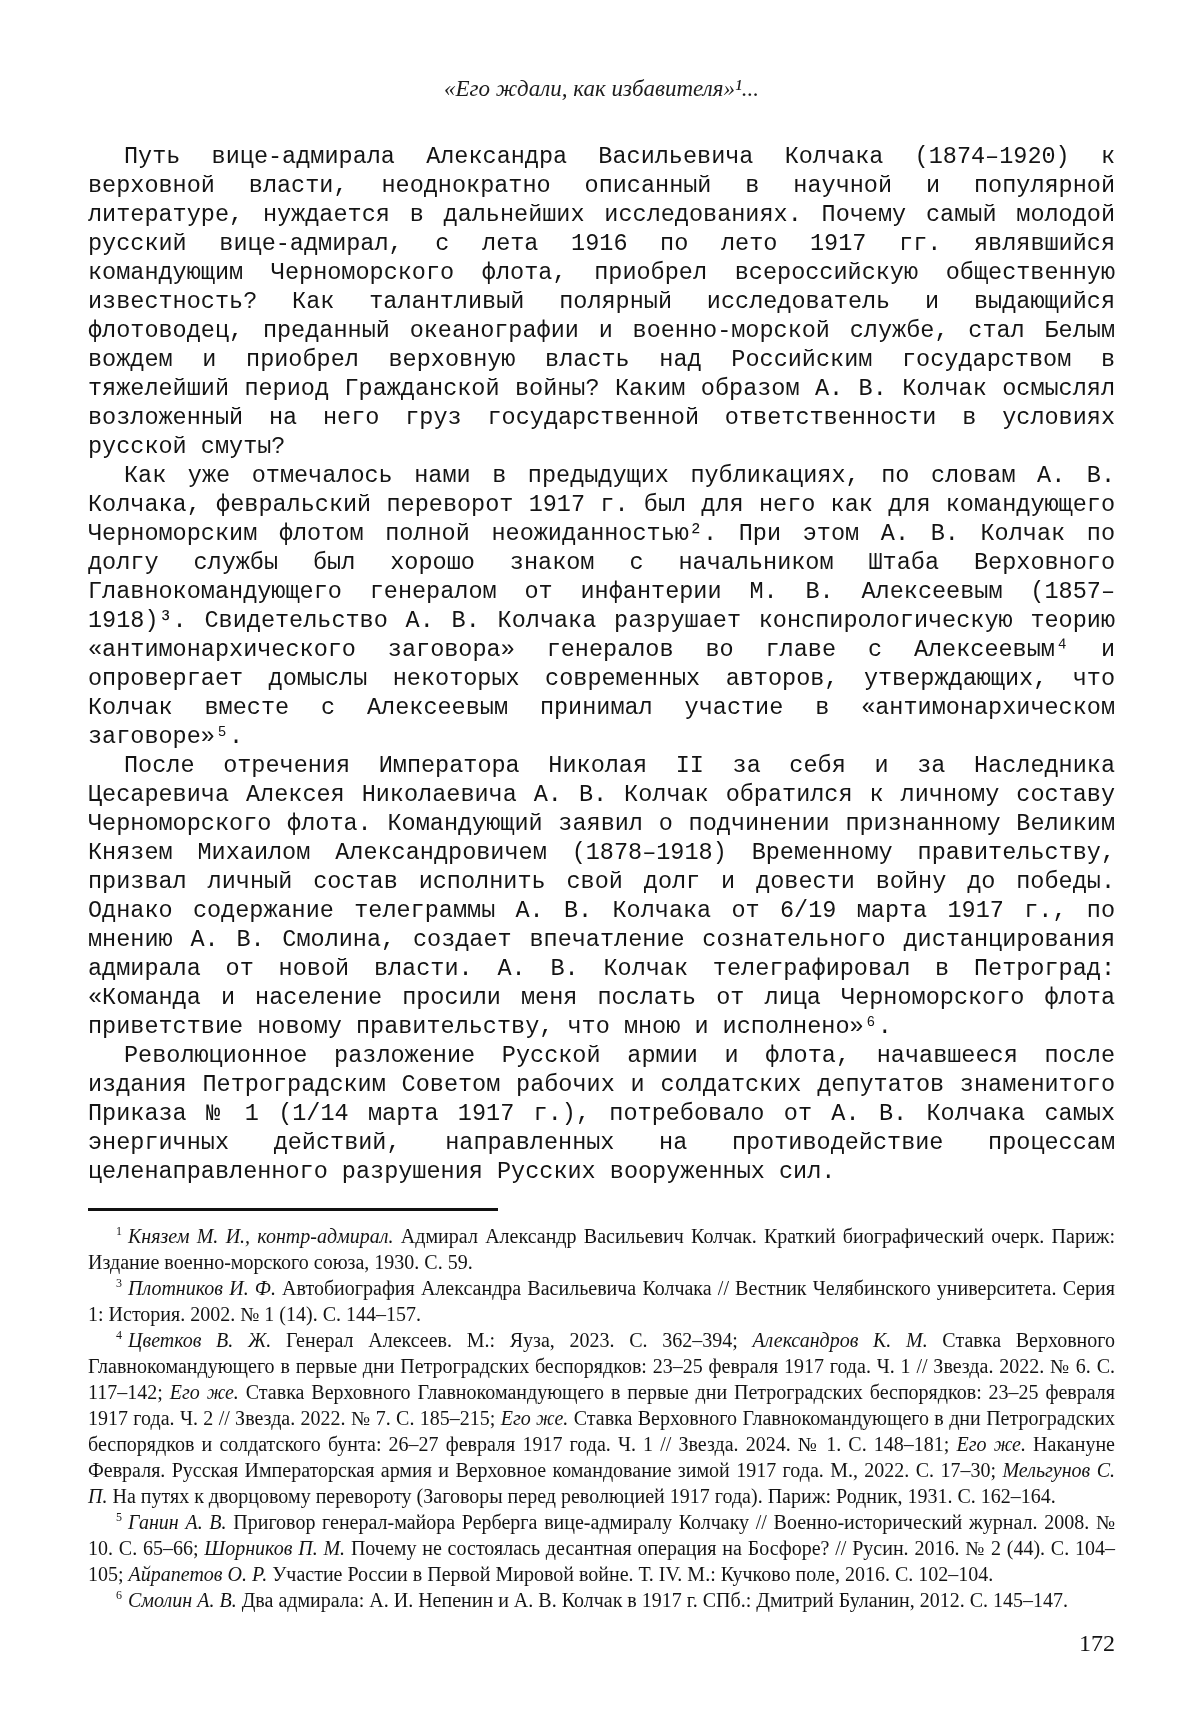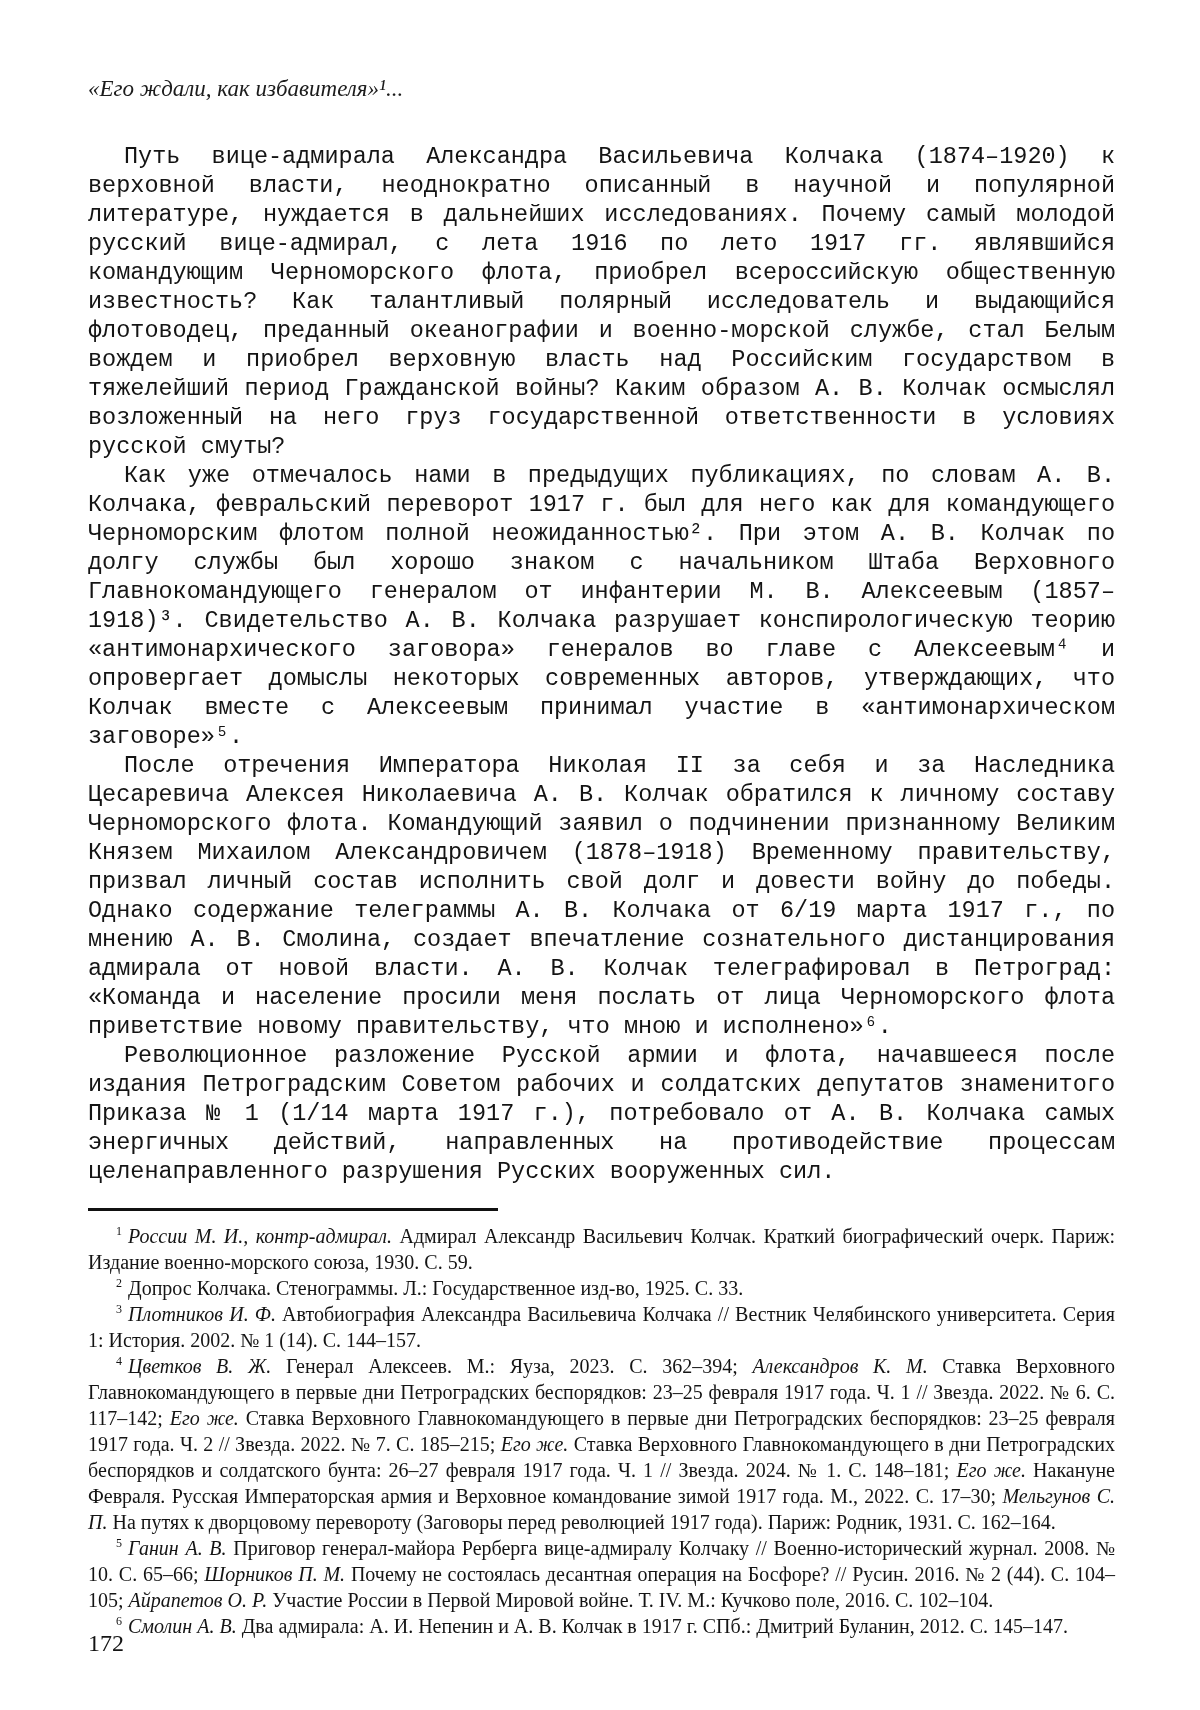--- a/index.html
+++ b/index.html
@@ -12,21 +12,21 @@
     width: 1200px;
     height: 1710px;
     background: #ffffff;
     box-sizing: border-box;
     padding: 76px 85px 0 88px;
     font-family: "Liberation Serif", "DejaVu Serif", serif;
     color: #151515;
     overflow: hidden;
   }
   .running-head {
-    text-align: left;
+    text-align: center;
     font-style: italic;
     font-size: 23px;
     line-height: 26px;
     margin: 0 0 40px 0;
     color: #1c1c1c;
   }
   .body-text p {
     margin: 0;
     font-size: 23.5px;
     line-height: 29px;
@@ -62,20 +62,21 @@
   .footer {
     position: absolute;
     top: 1630px;
     left: 88px;
     right: 85px;
     display: flex;
     justify-content: space-between;
     align-items: flex-end;
     font-size: 24px;
     color: #141414;
+    flex-direction: column;
   }
   .journal-title {
     font-style: italic;
   }
 </style>
 </head>
 <body>
 
 <div class="page">
 
@@ -84,22 +85,21 @@
   <div class="body-text">
     <p>Путь вице-адмирала Александра Васильевича Колчака (1874–1920) к верховной власти, неоднократно описанный в научной и популярной литературе, нуждается в дальнейших исследованиях. Почему самый молодой русский вице-адмирал, с лета 1916 по лето 1917 гг. являвшийся командующим Черноморского флота, приобрел всероссийскую общественную известность? Как талантливый полярный исследователь и выдающийся флотоводец, преданный океанографии и военно-морской службе, стал Белым вождем и приобрел верховную власть над Российским государством в тяжелейший период Гражданской войны? Каким образом А. В. Колчак осмыслял возложенный на него груз государственной ответственности в условиях русской смуты?</p>
     <p>Как уже отмечалось нами в предыдущих публикациях, по словам А. В. Колчака, февральский переворот 1917 г. был для него как для командующего Черноморским флотом полной неожиданностью². При этом А. В. Колчак по долгу службы был хорошо знаком с начальником Штаба Верховного Главнокомандующего генералом от инфантерии М. В. Алексеевым (1857–1918)³. Свидетельство А. В. Колчака разрушает конспирологическую теорию «антимонархического заговора» генералов во главе с Алексеевым⁴ и опровергает домыслы некоторых современных авторов, утверждающих, что Колчак вместе с Алексеевым принимал участие в «антимонархическом заговоре»⁵.</p>
     <p>После отречения Императора Николая II за себя и за Наследника Цесаревича Алексея Николаевича А. В. Колчак обратился к личному составу Черноморского флота. Командующий заявил о подчинении признанному Великим Князем Михаилом Александровичем (1878–1918) Временному правительству, призвал личный состав исполнить свой долг и довести войну до победы. Однако содержание телеграммы А. В. Колчака от 6/19 марта 1917 г., по мнению А. В. Смолина, создает впечатление сознательного дистанцирования адмирала от новой власти. А. В. Колчак телеграфировал в Петроград: «Команда и население просили меня послать от лица Черноморского флота приветствие новому правительству, что мною и исполнено»⁶.</p>
     <p>Революционное разложение Русской армии и флота, начавшееся после издания Петроградским Советом рабочих и солдатских депутатов знаменитого Приказа № 1 (1/14 марта 1917 г.), потребовало от А. В. Колчака самых энергичных действий, направленных на противодействие процессам целенаправленного разрушения Русских вооруженных сил.</p>
   </div>
 
   <hr class="footnote-sep">
 
   <div class="footnotes">
-      <p class="footnote"><sup class="fn-marker">1</sup><span class="it">России М. И., контр-адмирал.</span><span> Адмирал Александр Васильевич Колчак. Краткий биографический очерк. Париж: Издание военно-морского союза, 1930. С. 59.</span></p>
-      <p class="footnote"><sup class="fn-marker">2</sup><span>Допрос Колчака. Стенограммы. Л.: Государственное изд-во, 1925. С. 33.</span></p>
+      <p class="footnote"><sup class="fn-marker">1</sup><span class="it">Князем М. И., контр-адмирал.</span><span> Адмирал Александр Васильевич Колчак. Краткий биографический очерк. Париж: Издание военно-морского союза, 1930. С. 59.</span></p>
       <p class="footnote"><sup class="fn-marker">3</sup><span class="it">Плотников И. Ф.</span><span> Автобиография Александра Васильевича Колчака // Вестник Челябинского университета. Серия 1: История. 2002. № 1 (14). С. 144–157.</span></p>
       <p class="footnote"><sup class="fn-marker">4</sup><span class="it">Цветков В. Ж.</span><span> Генерал Алексеев. М.: Яуза, 2023. С. 362–394; </span><span class="it">Александров К. М.</span><span> Ставка Верховного Главнокомандующего в первые дни Петроградских беспорядков: 23–25 февраля 1917 года. Ч. 1 // Звезда. 2022. № 6. С. 117–142; </span><span class="it">Его же.</span><span> Ставка Верховного Главнокомандующего в первые дни Петроградских беспорядков: 23–25 февраля 1917 года. Ч. 2 // Звезда. 2022. № 7. С. 185–215; </span><span class="it">Его же.</span><span> Ставка Верховного Главнокомандующего в дни Петроградских беспорядков и солдатского бунта: 26–27 февраля 1917 года. Ч. 1 // Звезда. 2024. № 1. С. 148–181; </span><span class="it">Его же.</span><span> Накануне Февраля. Русская Императорская армия и Верховное командование зимой 1917 года. М., 2022. С. 17–30; </span><span class="it">Мельгунов С. П.</span><span> На путях к дворцовому перевороту (Заговоры перед революцией 1917 года). Париж: Родник, 1931. С. 162–164.</span></p>
       <p class="footnote"><sup class="fn-marker">5</sup><span class="it">Ганин А. В.</span><span> Приговор генерал-майора Рерберга вице-адмиралу Колчаку // Военно-исторический журнал. 2008. № 10. С. 65–66; </span><span class="it">Шорников П. М.</span><span> Почему не состоялась десантная операция на Босфоре? // Русин. 2016. № 2 (44). С. 104–105; </span><span class="it">Айрапетов О. Р.</span><span> Участие России в Первой Мировой войне. Т. IV. М.: Кучково поле, 2016. С. 102–104.</span></p>
       <p class="footnote"><sup class="fn-marker">6</sup><span class="it">Смолин А. В.</span><span> Два адмирала: А. И. Непенин и А. В. Колчак в 1917 г. СПб.: Дмитрий Буланин, 2012. С. 145–147.</span></p>
     </div>
 
   <div class="footer">
     <span>172</span>
   </div>
 

